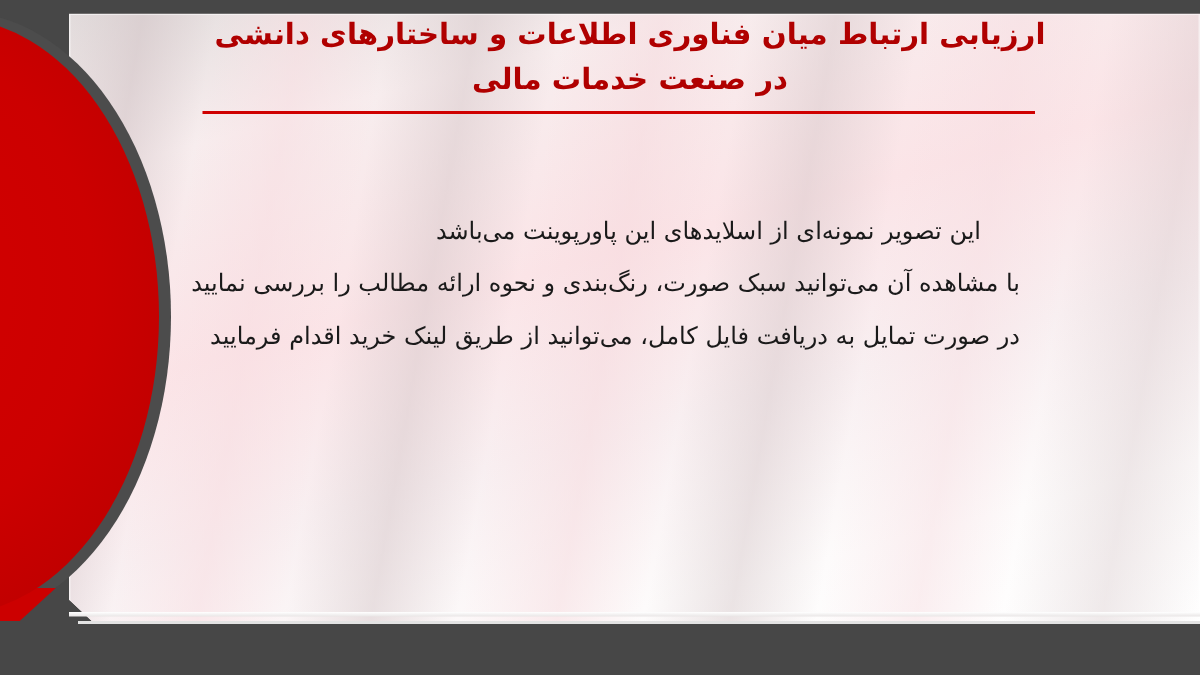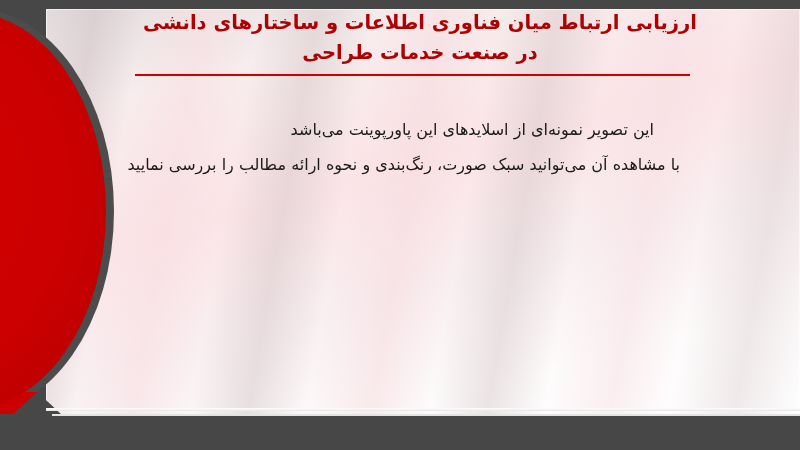--- a/index.html
+++ b/index.html
@@ -151,21 +151,21 @@
     width: 555px;
     height: 0;
     border-top: 2px solid #cf0000;
     z-index: 8;
   }
 
   
   .body-block {
     position: absolute;
     left: 120px;
-    top: 112px;
+    top: 136px;
     width: 560px;
     z-index: 8;
     direction: rtl;
     text-align: right;
   }
   .body-line {
     color: #1a1a1a;
     font-size: 16px;
     line-height: 35px;
     white-space: nowrap;
@@ -183,26 +183,27 @@
 
   <div class="panel"></div>
   <div class="panel-bottom-sheen"></div>
 
   <div class="red-oval-outline"></div>
   <div class="red-oval"></div>
   <div class="red-corner"></div>
 
   <div class="title-block">
     <div class="title-line">ارزیابی ارتباط میان فناوری اطلاعات و ساختارهای دانشی</div>
-    <div class="title-line">در صنعت خدمات طراحی</div>
+    <div class="title-line">در صنعت خدمات مالی</div>
   </div>
 
   <div class="title-rule"></div>
 
   <div class="body-block">
     <div class="body-line l1">این تصویر نمونه‌ای از اسلایدهای این پاورپوینت می‌باشد</div>
     <div class="body-line l2">با مشاهده آن می‌توانید سبک صورت، رنگ‌بندی و نحوه ارائه مطالب را بررسی نمایید</div>
+    <div class="body-line l3">در صورت تمایل به دریافت فایل کامل، می‌توانید از طریق لینک خرید اقدام فرمایید</div>
   </div>
 
   <div class="bottom-bar-highlight"></div>
   <div class="bottom-bar"></div>
 
 </div>
 
 </body></html>

